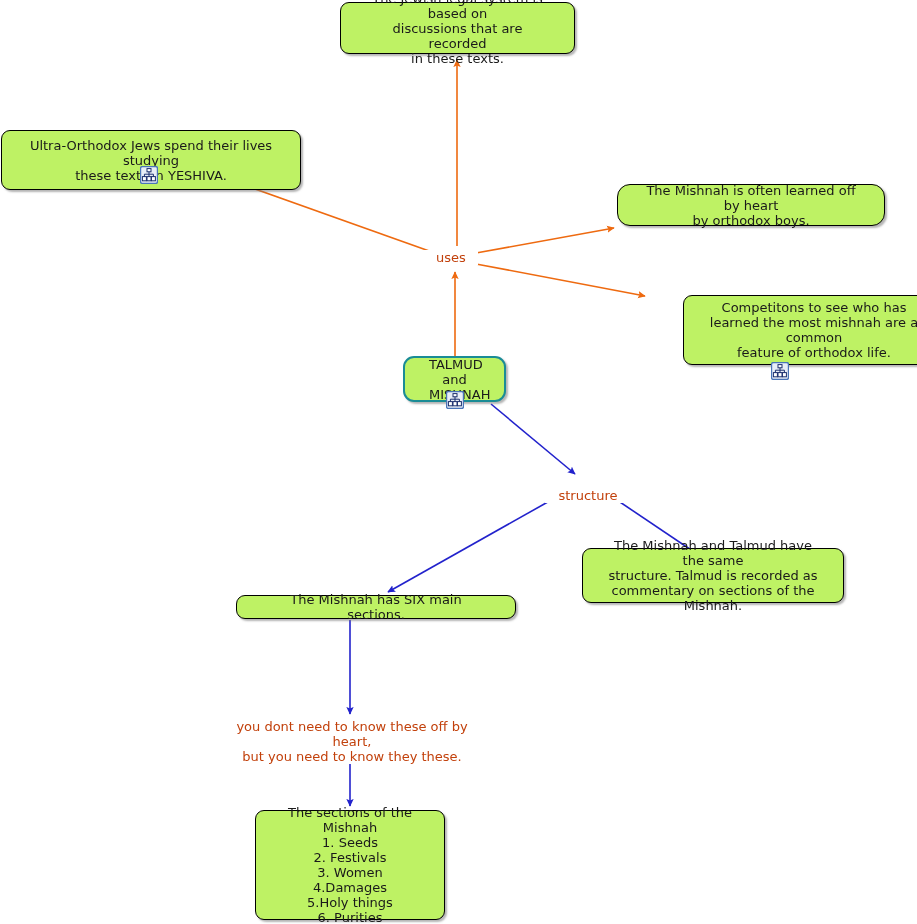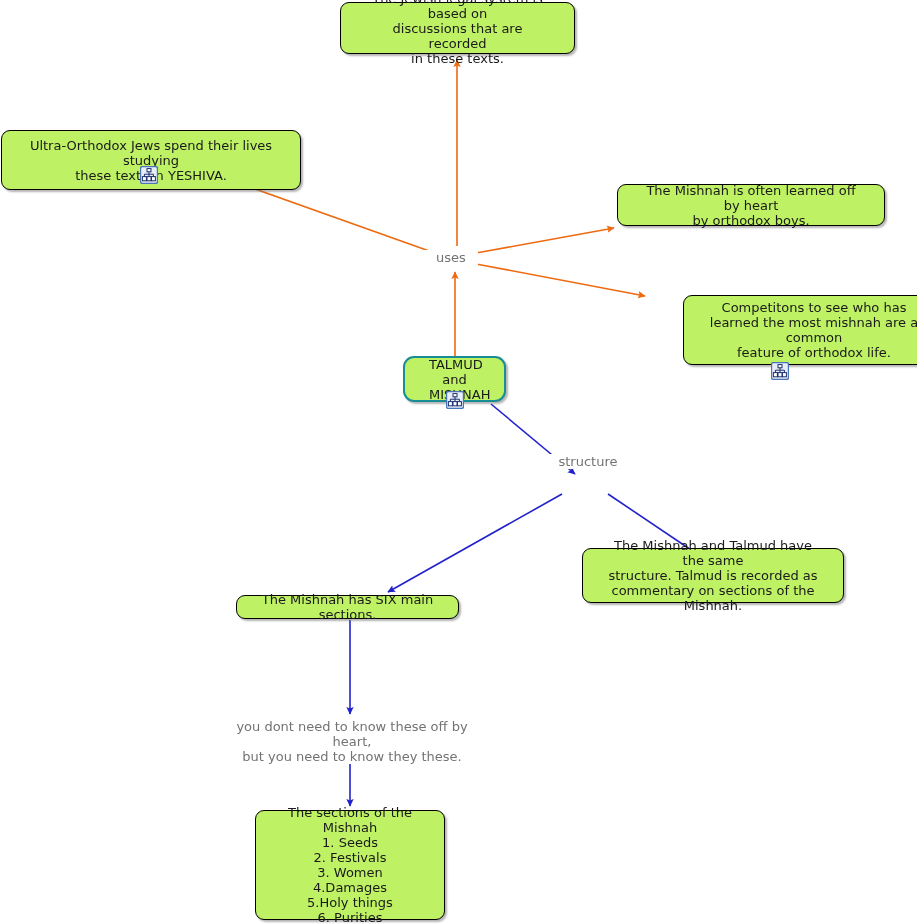--- a/index.html
+++ b/index.html
@@ -48,21 +48,21 @@
     border: 2px solid #1a8c96;
     border-radius: 10px;
   }
   .node .txt {
     white-space: pre-line;
     display: block;
     width: 100%;
   }
   .link-label {
     position: absolute;
-    color: #737373;
+    color: #c2410c;
     font-size: 13px;
     line-height: 15px;
     text-align: center;
     white-space: pre-line;
     background: #ffffff;
     z-index: 6;
     padding: 0 2px;
   }
   .map-icon {
     position: absolute;
@@ -101,54 +101,54 @@
   <div id="node-layer">
       <div class="node" style="left: 340px; top: 2px; width: 235px; height: 52px;">
         <span class="txt">The Jewish legal system is based on
 discussions that are recorded
 in these texts.</span>
       </div>
       <div class="node" style="left: 1px; top: 130px; width: 300px; height: 60px;">
         <span class="txt">Ultra-Orthodox Jews spend their lives studying
 these texts in YESHIVA.</span>
       </div>
-      <div class="node" style="left: 617px; top: 184px; width: 268px; height: 42px;">
+      <div class="node" style="left: 617px; top: 184px; width: 268px; height: 42px; border-radius: 13px;">
         <span class="txt">The Mishnah is often learned off by heart
 by orthodox boys.</span>
       </div>
       <div class="node" style="left: 683px; top: 295px; width: 262px; height: 70px;">
         <span class="txt">Competitons to see who has
 learned the most mishnah are a common
 feature of orthodox life.</span>
       </div>
       <div class="node central" style="left: 403px; top: 356px; width: 103px; height: 46px; border-radius: 11px;">
         <span class="txt">TALMUD
 and MISHNAH</span>
       </div>
-      <div class="node" style="left: 236px; top: 595px; width: 223px; height: 24px;">
+      <div class="node" style="left: 236px; top: 595px; width: 280px; height: 24px;">
         <span class="txt">The Mishnah has SIX main sections.</span>
       </div>
       <div class="node" style="left: 582px; top: 548px; width: 262px; height: 55px;">
         <span class="txt">The Mishnah and Talmud have the same
 structure. Talmud is recorded as
 commentary on sections of the Mishnah.</span>
       </div>
       <div class="node" style="left: 255px; top: 810px; width: 190px; height: 110px;">
         <span class="txt">The sections of the Mishnah
 1. Seeds
 2. Festivals
 3. Women
 4.Damages
 5.Holy things
 6. Purities</span>
       </div>
     </div>
   <div id="label-layer">
       <div class="link-label" style="left: 424px; top: 250px; width: 50px;">uses</div>
-      <div class="link-label" style="left: 545px; top: 454px; width: 82px; text-align: center;">structure</div>
+      <div class="link-label" style="left: 545px; top: 488px; width: 82px; text-align: center;">structure</div>
       <div class="link-label" style="left: 215px; top: 719px; width: 270px;">you dont need to know these off by heart,
 but you need to know they these.</div>
     </div>
   <div id="icon-layer">
       <div class="map-icon" style="left: 140px; top: 166px;">
 <svg viewBox="0 0 18 18" width="18" height="18" xmlns="http://www.w3.org/2000/svg">
   <rect x="0.5" y="0.5" width="17" height="17" rx="2" fill="#e8eef7" stroke="#4a74b8" stroke-width="1.4"></rect>
   <rect x="7" y="2.6" width="4" height="3.2" fill="#ffffff" stroke="#1b2f6e" stroke-width="1"></rect>
   <rect x="2.4" y="10.6" width="4" height="4.2" fill="#ffffff" stroke="#1b2f6e" stroke-width="1"></rect>
   <rect x="11.4" y="10.6" width="4" height="4.2" fill="#ffffff" stroke="#1b2f6e" stroke-width="1"></rect>

